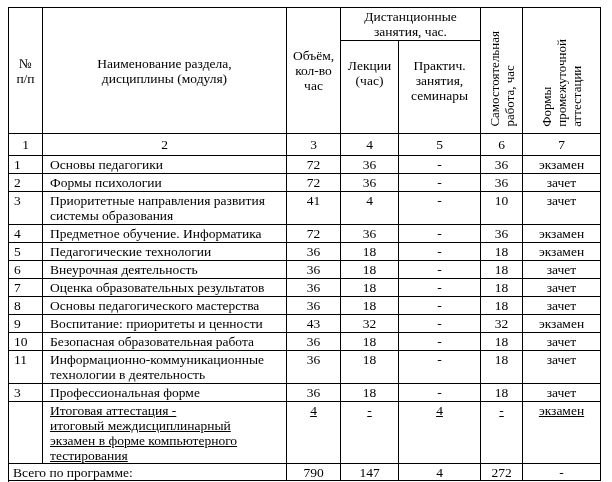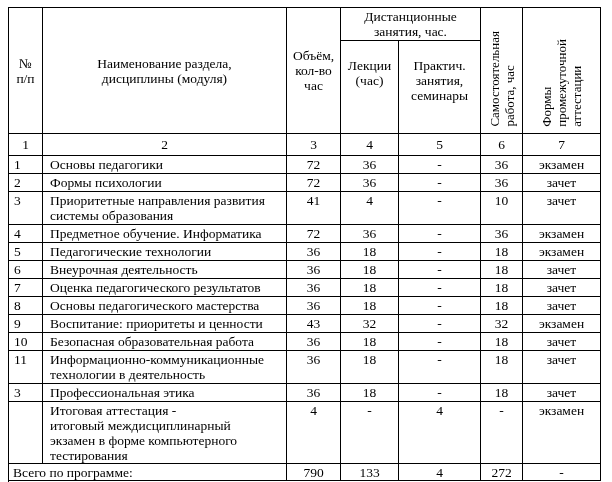--- a/index.html
+++ b/index.html
@@ -46,21 +46,21 @@
   .c-name { text-align: left; padding-left: 7px; padding-right: 2px; padding-top: 1px; white-space: pre-line; margin-left: 8px; }
   .c-val  { text-align: center; padding-top: 1px; }
   .c-total-label { text-align: left; padding-left: 4px; padding-top: 1px; }
   
   .tr-group { height: 33px; }
   .tr-sub   { height: 93px; }
   .tr-nums  { height: 22px; }
   .tr-nums td { text-align: center; vertical-align: middle; padding-top: 0; }
   .tr-s     { height: 18px; }
   .tr-d     { height: 33px; }
-  .tr-final { height: 62px; }
+  .tr-final { height: 62px; text-decoration: underline; }
   .tr-total { height: 17px; }
   
   .stub {
     width: 0;
     height: 10px;
     margin-left: 8px;
     border-left: 1.5px solid #000000;
   }
 </style>
 </head>
@@ -160,21 +160,21 @@
       <td class="c-num">6</td>
       <td class="c-name">Внеурочная деятельность</td>
       <td class="c-val">36</td>
       <td class="c-val">18</td>
       <td class="c-val">-</td>
       <td class="c-val">18</td>
       <td class="c-val">зачет</td>
     </tr>
     <tr class="tr-s">
       <td class="c-num">7</td>
-      <td class="c-name">Оценка педагогического результатов</td>
+      <td class="c-name">Оценка образовательных результатов</td>
       <td class="c-val">36</td>
       <td class="c-val">18</td>
       <td class="c-val">-</td>
       <td class="c-val">18</td>
       <td class="c-val">зачет</td>
     </tr>
     <tr class="tr-s">
       <td class="c-num">8</td>
       <td class="c-name">Основы педагогического мастерства</td>
       <td class="c-val">36</td>
@@ -206,21 +206,21 @@
       <td class="c-name">Информационно-коммуникационные
 технологии в деятельность</td>
       <td class="c-val">36</td>
       <td class="c-val">18</td>
       <td class="c-val">-</td>
       <td class="c-val">18</td>
       <td class="c-val">зачет</td>
     </tr>
     <tr class="tr-s">
       <td class="c-num">3</td>
-      <td class="c-name">Профессиональная этика</td>
+      <td class="c-name">Профессиональная форме</td>
       <td class="c-val">36</td>
       <td class="c-val">18</td>
       <td class="c-val">-</td>
       <td class="c-val">18</td>
       <td class="c-val">зачет</td>
     </tr>
     <tr class="tr-final">
       <td class="c-num"></td>
       <td class="c-name">Итоговая аттестация -
 итоговый междисциплинарный
@@ -228,21 +228,21 @@
 тестирования</td>
       <td class="c-val">4</td>
       <td class="c-val">-</td>
       <td class="c-val">4</td>
       <td class="c-val">-</td>
       <td class="c-val">экзамен</td>
     </tr>
     <tr class="tr-total">
       <td colspan="2" class="c-total-label">Всего по программе:</td>
       <td class="c-val">790</td>
-      <td class="c-val">133</td>
+      <td class="c-val">147</td>
       <td class="c-val">4</td>
       <td class="c-val">272</td>
       <td class="c-val">-</td>
     </tr>
   </tbody>
 </table>
 
 <div class="stub"></div>
 
 </body></html>

